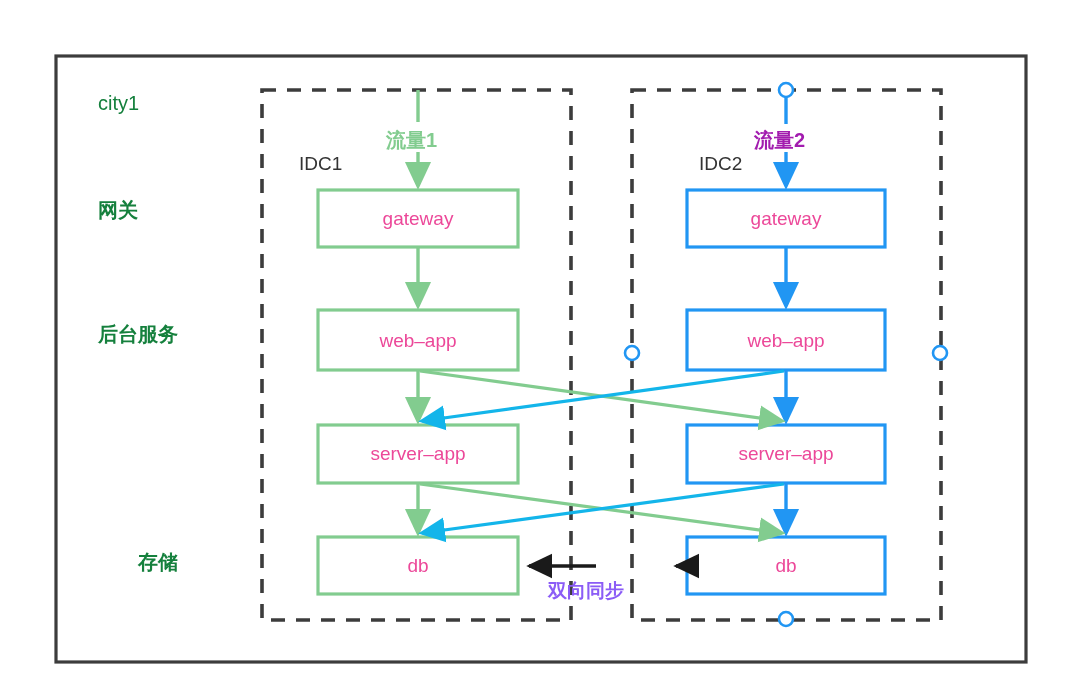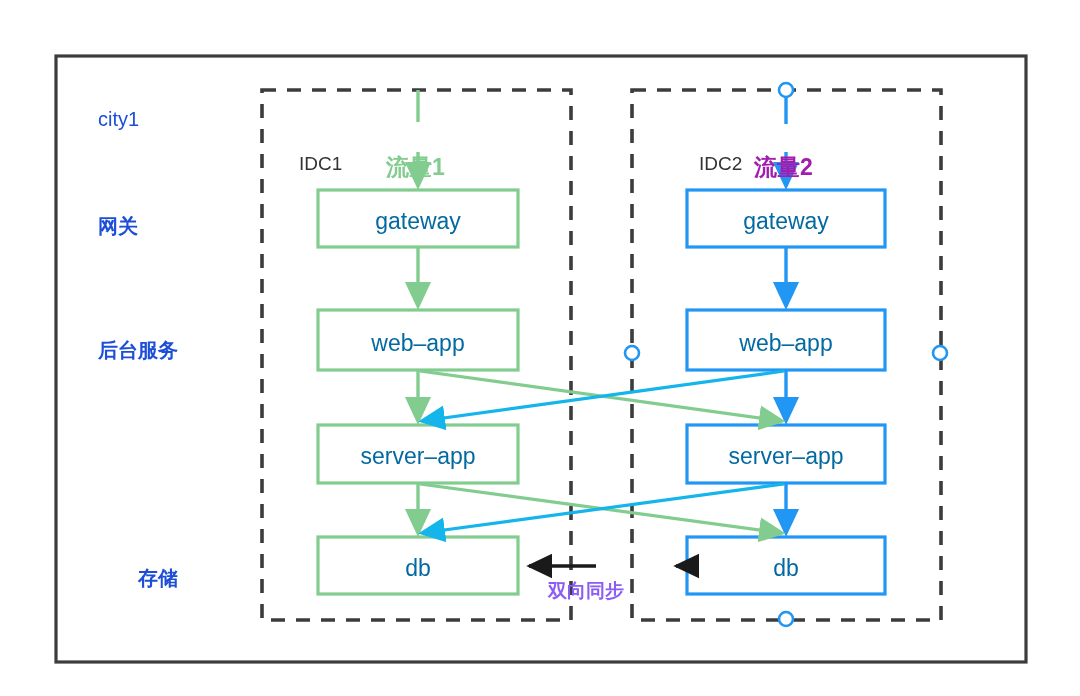--- a/index.html
+++ b/index.html
@@ -26,43 +26,41 @@
     top: 0;
   }
   .txt {
     position: absolute;
     white-space: nowrap;
     color: #333333;
   }
   .row-label {
     font-size: 20px;
     font-weight: 700;
-    color: #1d4ed8;
+    color: #15803d;
     text-align: right;
-    margin-top: 16px;
   }
   .row-label.latin {
     font-weight: 400;
   }
   .idc-label {
     font-size: 19px;
     font-weight: 400;
     color: #333333;
     margin-top: 42px;
   }
   .node-label {
-    font-size: 23px;
+    font-size: 19px;
     font-weight: 400;
-    color: #0369a1;
+    color: #ec4899;
     text-align: center;
   }
   .flow-label {
-    font-size: 23px;
+    font-size: 20px;
     font-weight: 700;
-    margin-top: 25px;
   }
   .sync-label {
     font-size: 19px;
     font-weight: 700;
     color: #8b5cf6;
     margin-top: 24px;
   }
 </style>
 </head>
 <body>

